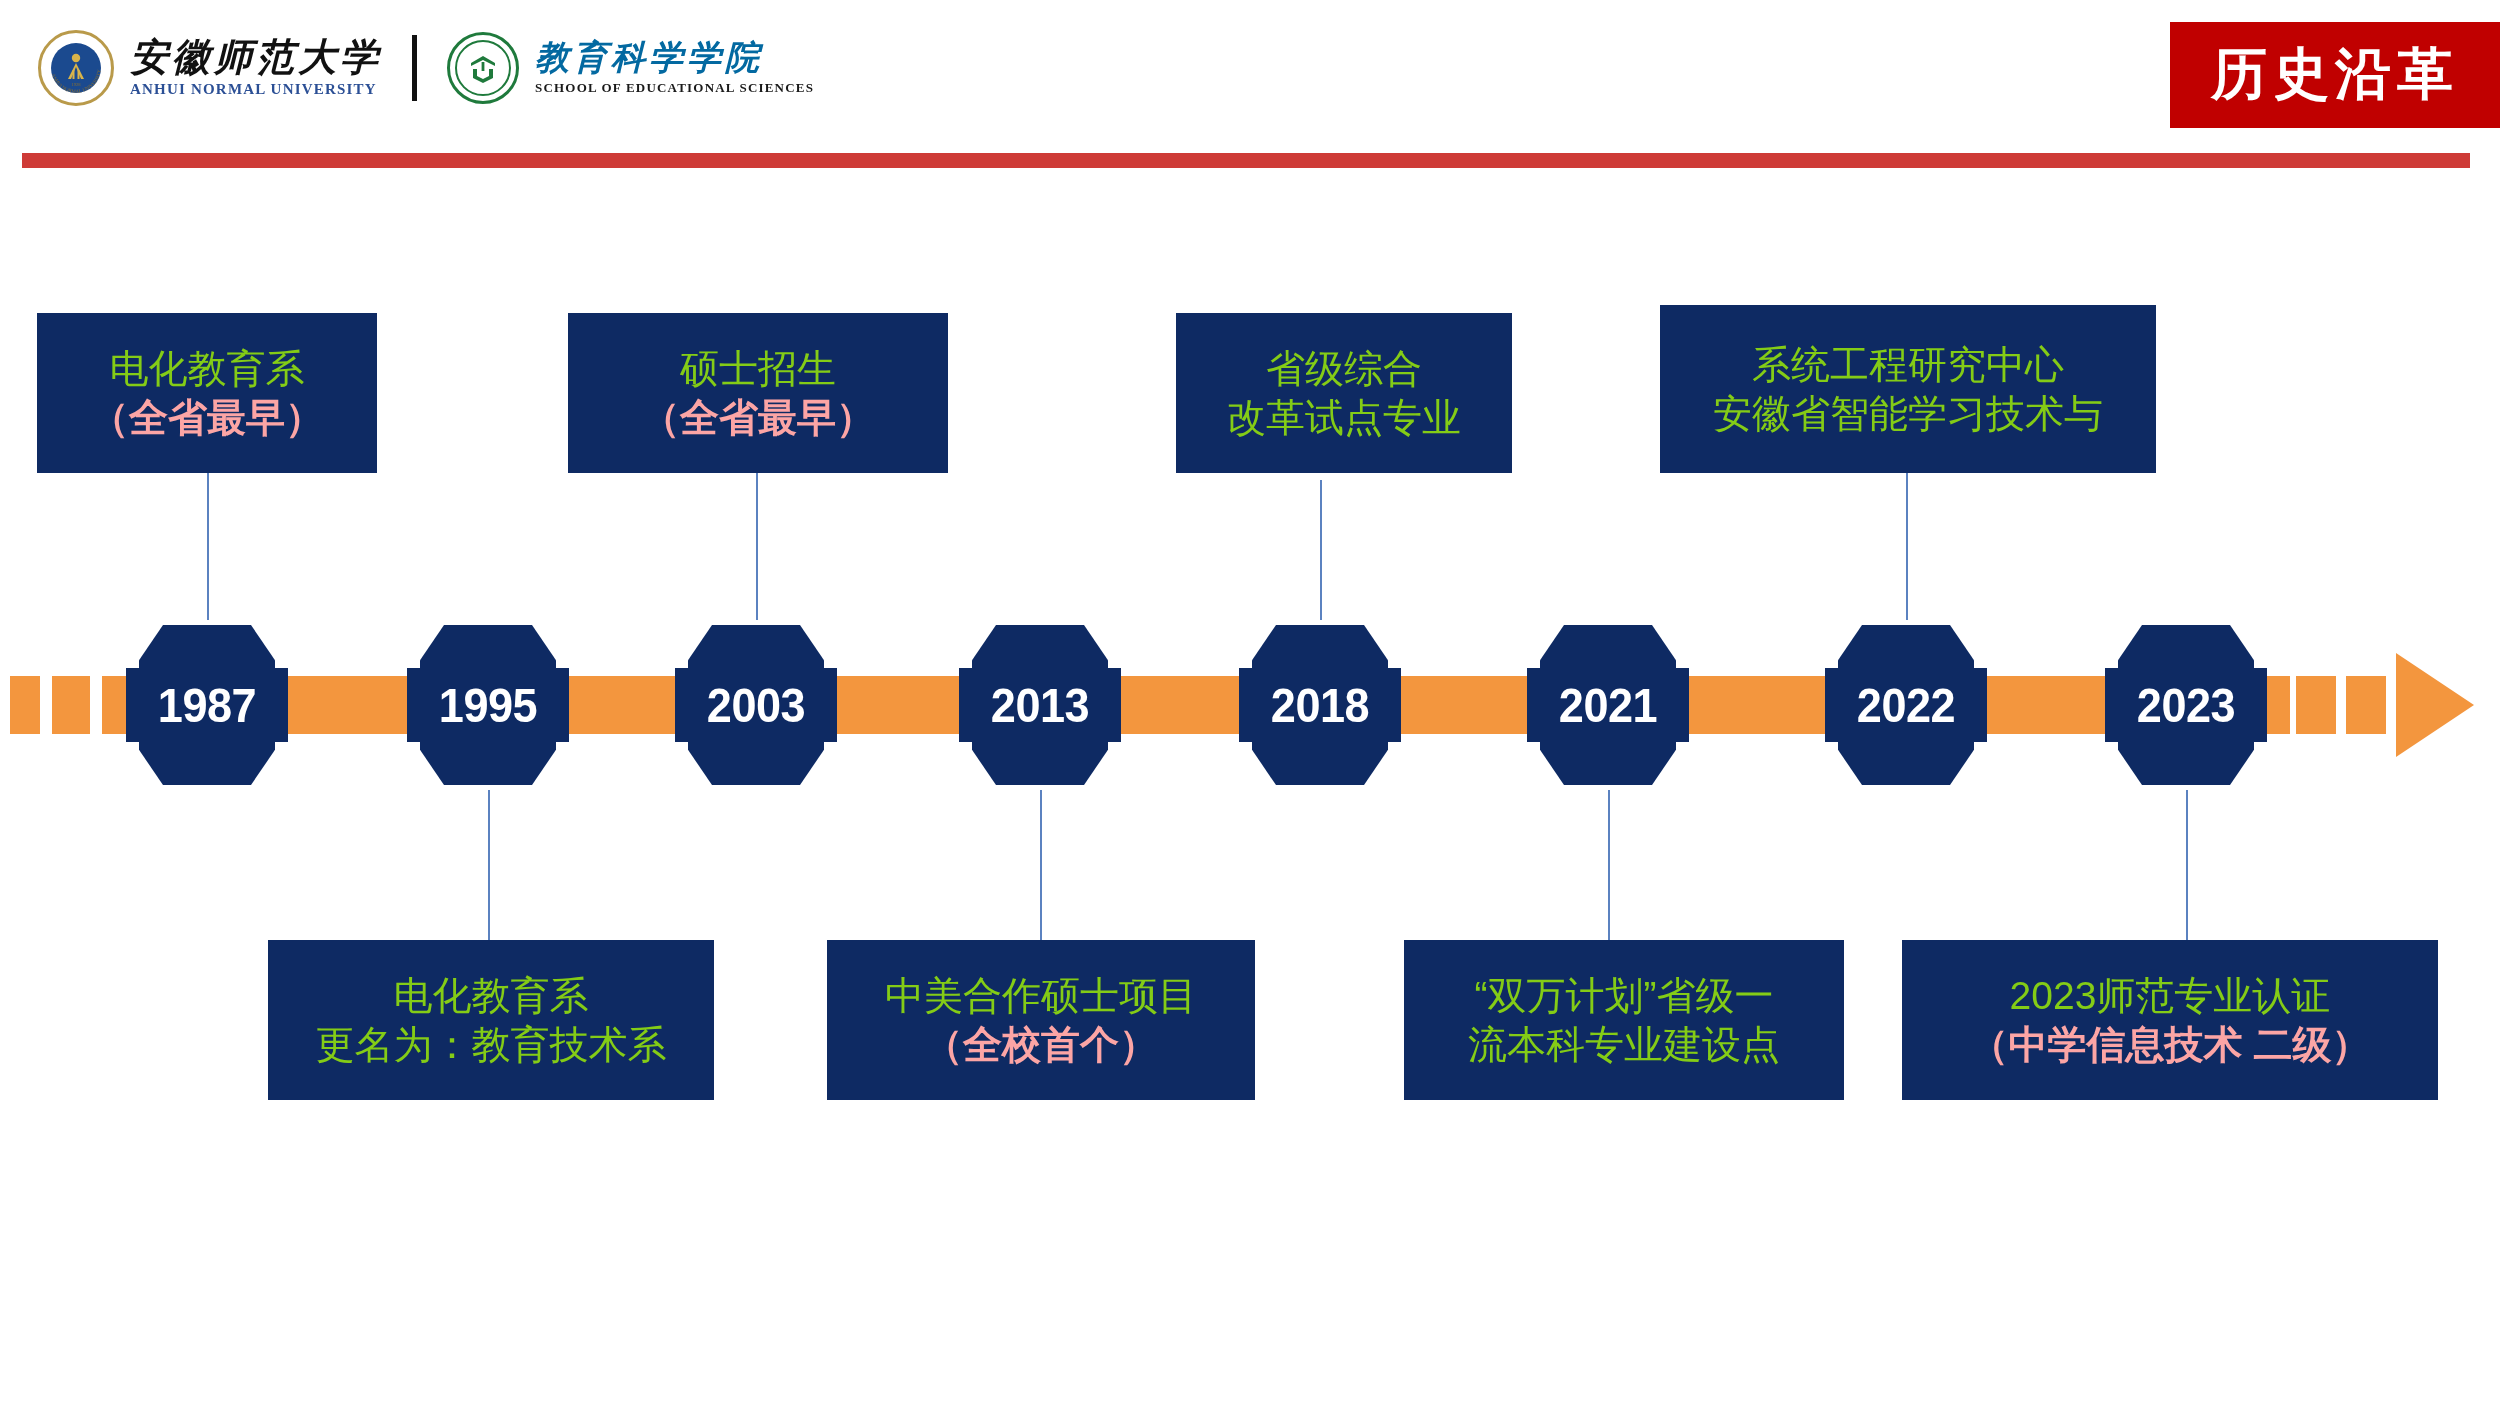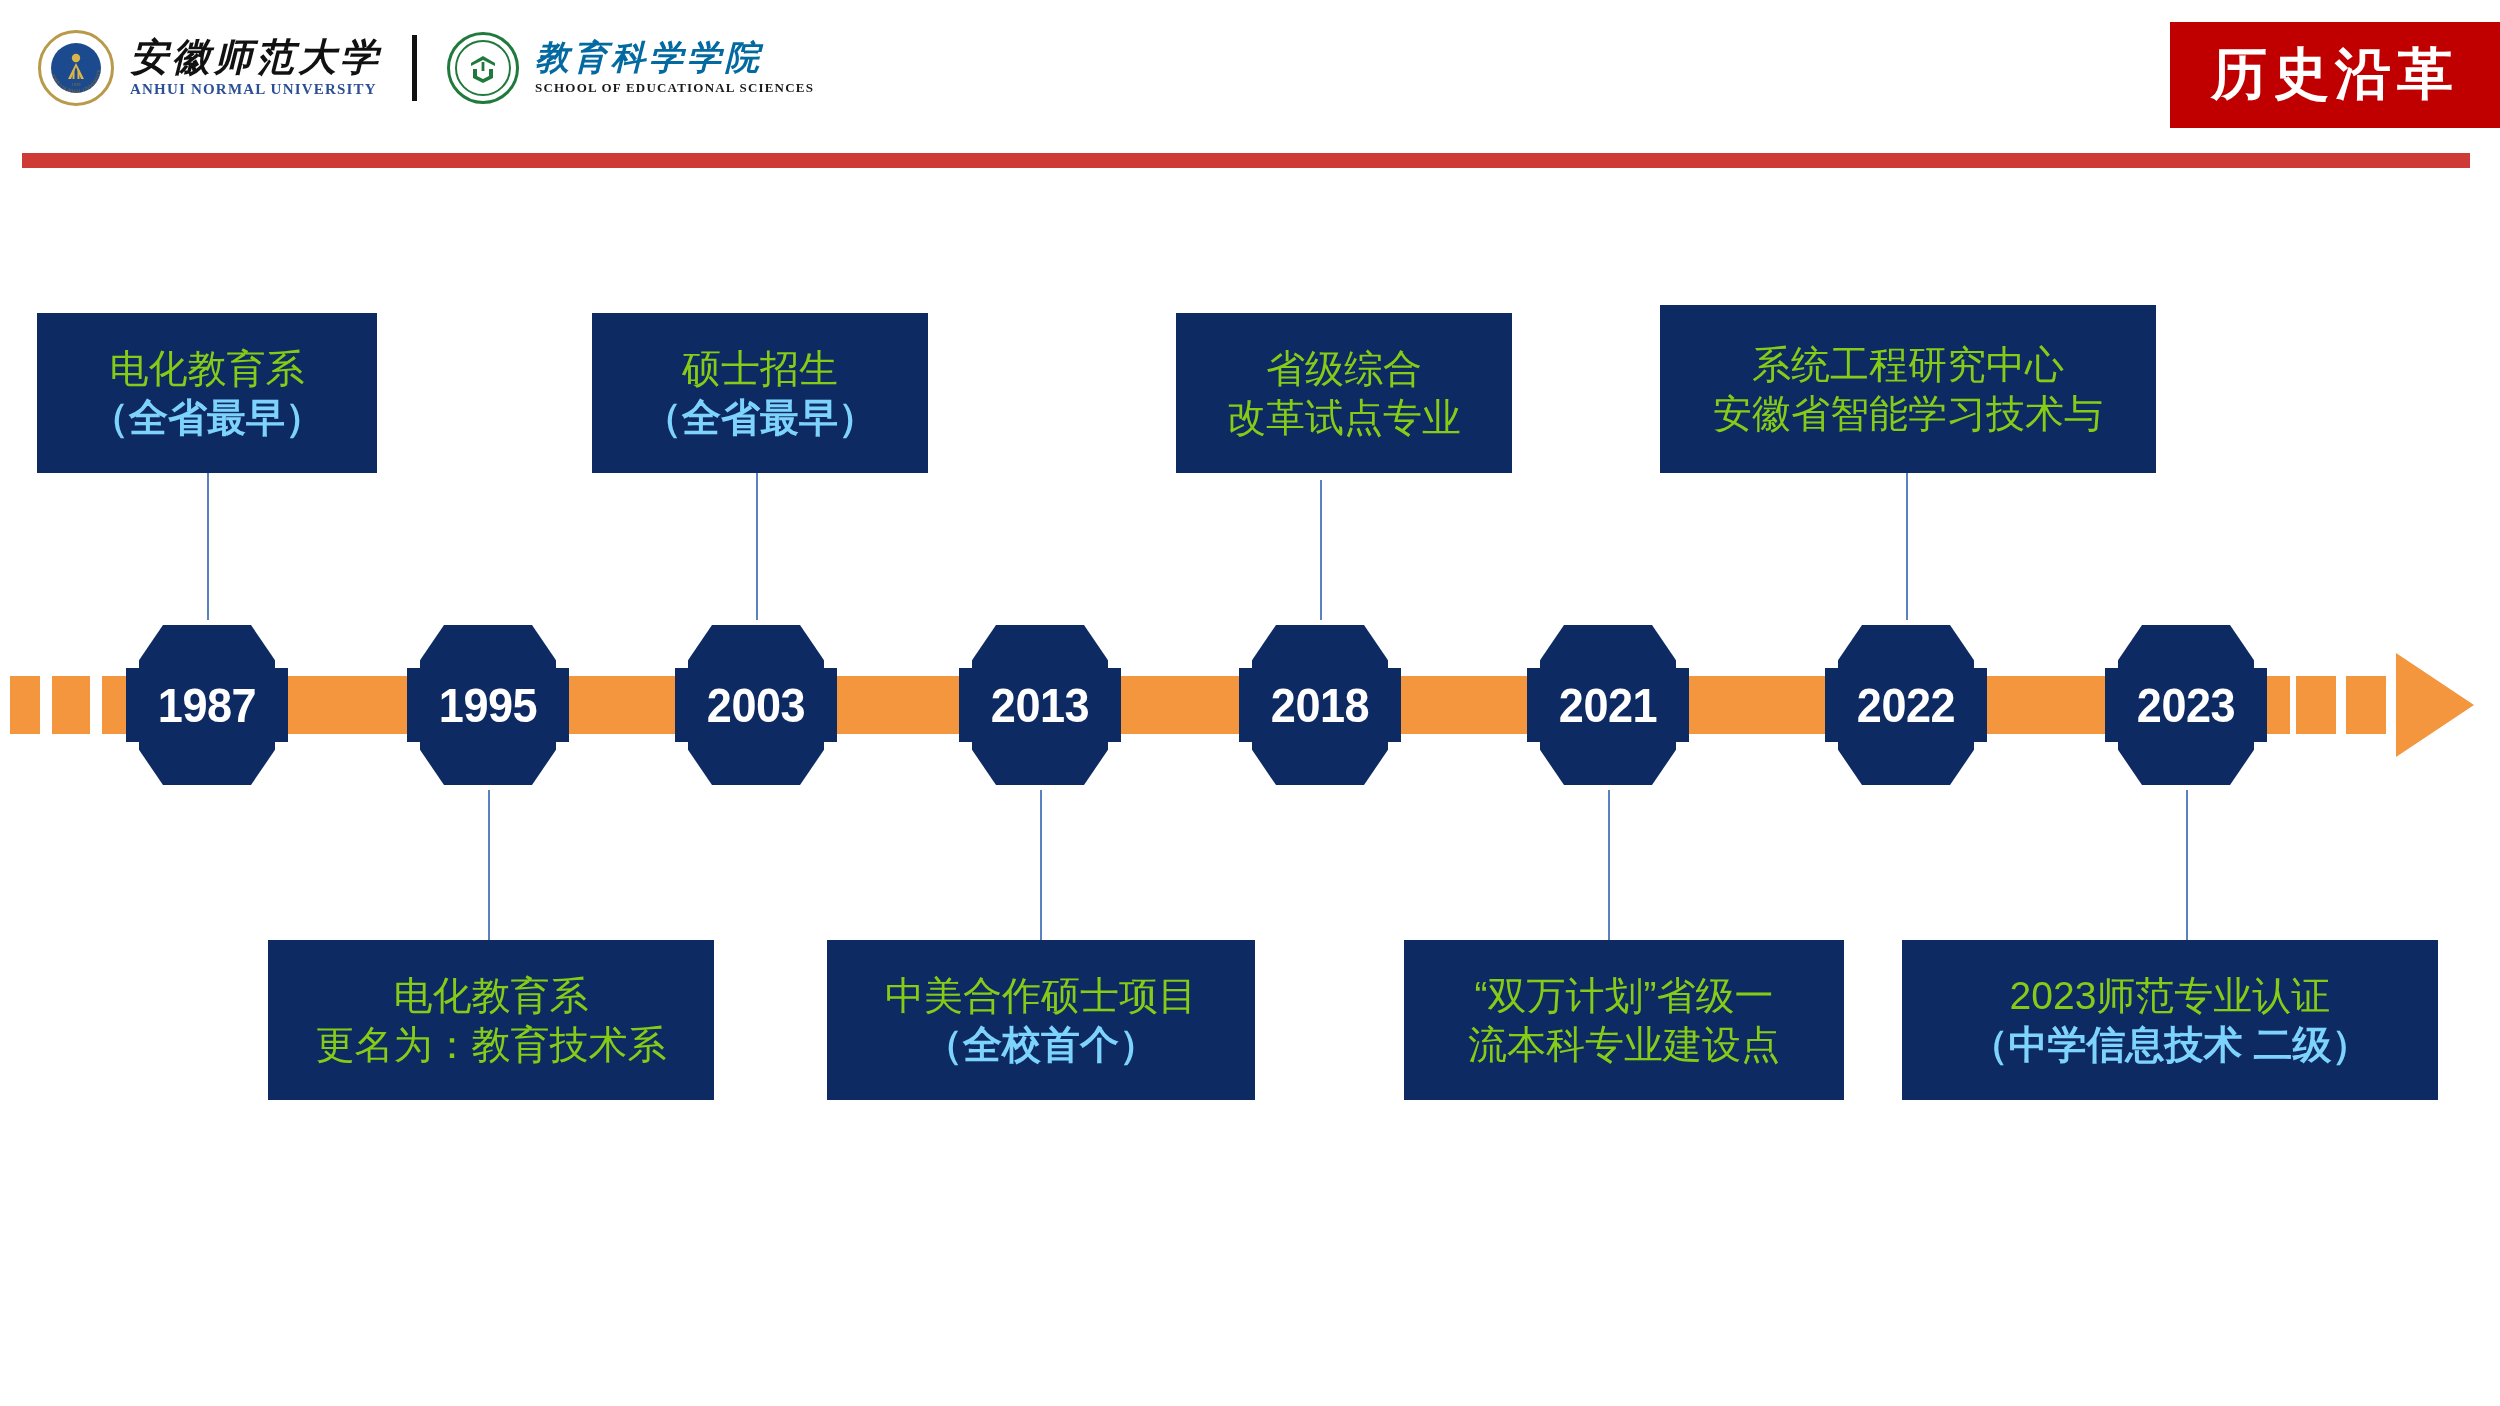--- a/index.html
+++ b/index.html
@@ -225,21 +225,21 @@
     padding: 8px 18px;
   }
   .callout .line {
     color: #84cc16;
     font-size: 39px;
     line-height: 1.26;
     white-space: nowrap;
     text-align: center;
   }
   .callout .line.hl {
-    color: #7dd3fc;
+    color: #fca5a5;
     font-weight: bold;
   }
 </style>
 </head>
 <body>
 
 <div id="header">
 
   <div id="logo-group">
 
@@ -348,21 +348,21 @@
   <div class="wings"></div>
   <div class="body"></div>
   <div class="year">2023</div>
 </div>
 
 <div class="callout" style="left:37px; top:313px; width:340px; height:160px;">
   <div class="line">电化教育系</div>
   <div class="line hl">（全省最早）</div>
 </div>
 
-<div class="callout" style="left:592px; top:313px; width:336px; height:160px;">
+<div class="callout" style="left:568px; top:313px; width:380px; height:160px;">
   <div class="line">硕士招生</div>
   <div class="line hl">（全省最早）</div>
 </div>
 
 <div class="callout" style="left:1152px; top:313px; width:336px; height:160px;margin-left:24px;">
   <div class="line">省级综合</div>
   <div class="line">改革试点专业</div>
 </div>
 
 <div class="callout" style="left:1660px; top:305px; width:496px; height:168px;">

